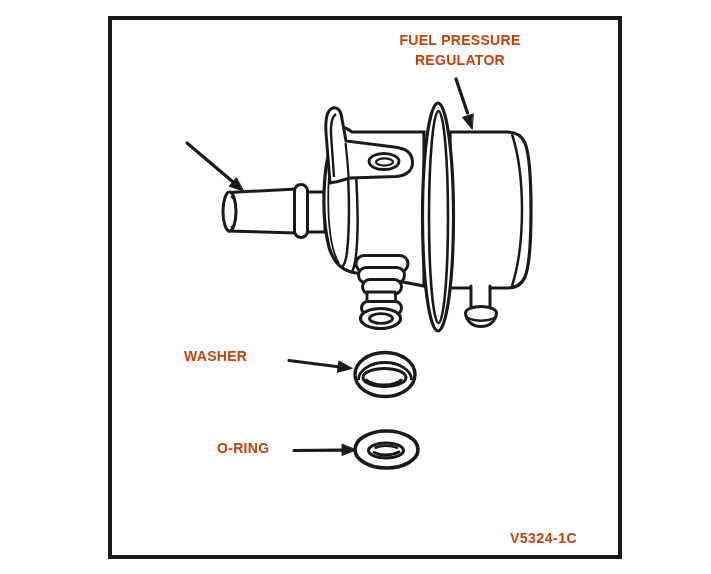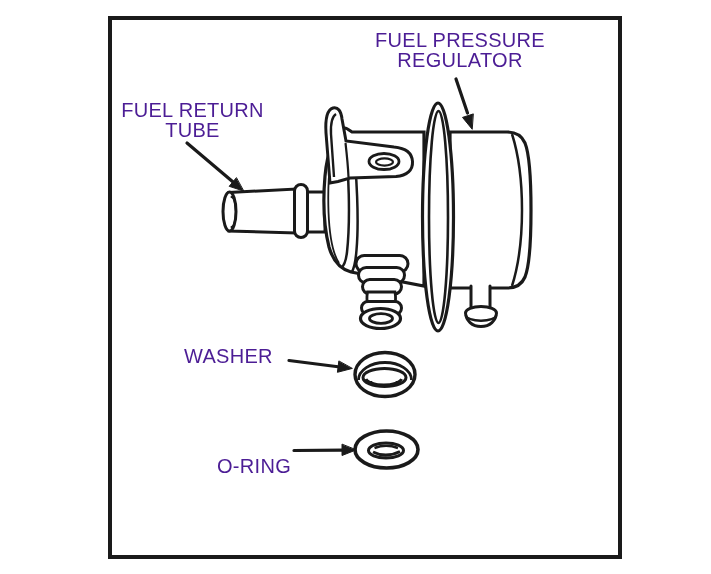--- a/index.html
+++ b/index.html
@@ -7,23 +7,23 @@
     position: relative;
     width: 711px;
     height: 574px;
     background: #ffffff;
     overflow: hidden;
     font-family: "Liberation Sans", sans-serif;
   }
   .diagram-svg { position: absolute; left: 0; top: 0; }
   .label {
     position: absolute;
-    color: #4c1d95;
-    font-weight: normal;
-    font-size: 20px;
+    color: #c2410c;
+    font-weight: bold;
+    font-size: 14px;
     line-height: 20px;
     letter-spacing: 0.3px;
     white-space: pre-line;
   }
   .center { text-align: center; }
 </style>
 </head>
 <body>
 
 <div class="stage">
@@ -113,21 +113,20 @@
       <g>
         <line x1="294" y1="450.5" x2="343" y2="450.2" stroke-width="3.2"></line>
         <polygon points="356,450 342,455.5 342,444.5" stroke-width="1"></polygon>
       </g>
     </g>
   </svg>
 
   <div class="label center" style="left:365px; top:30px; width:190px;">FUEL PRESSURE
 REGULATOR</div>
 
-  <div class="label center" style="left:116px; top:100px; width:153px;">FUEL RETURN
-TUBE</div>
 
   <div class="label" style="left:184px; top:346px;">WASHER</div>
 
-  <div class="label" style="left:217px; top:456px;">O-RING</div>
+  <div class="label" style="left:217px; top:438px;">O-RING</div>
 
+  <div class="label" style="left:510px; top:528px; letter-spacing:0.5px;">V5324-1C</div>
 
 </div>
 
 </body></html>

